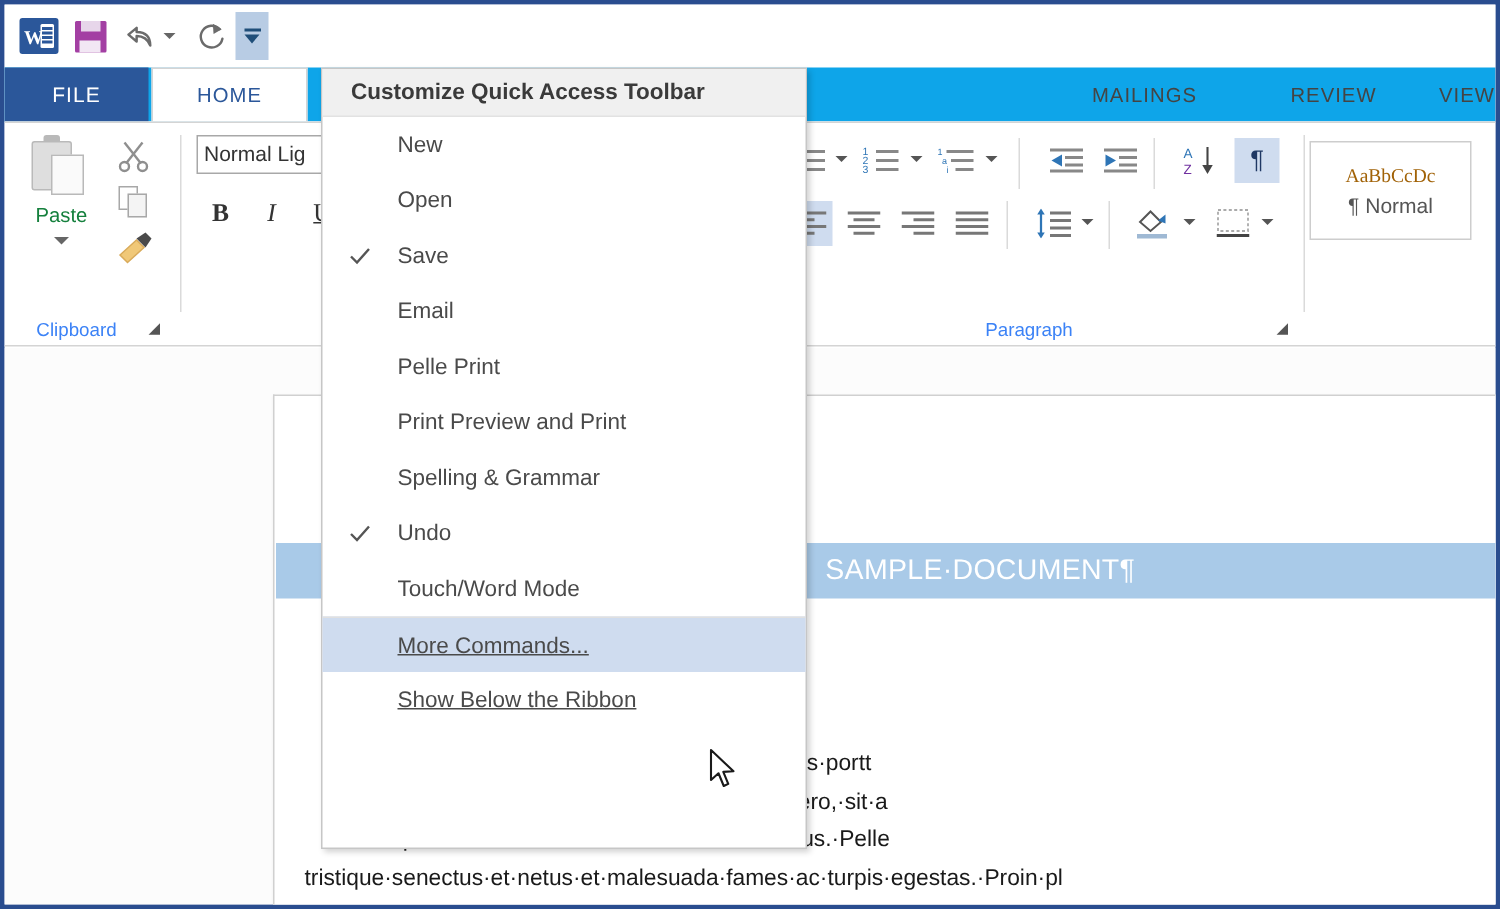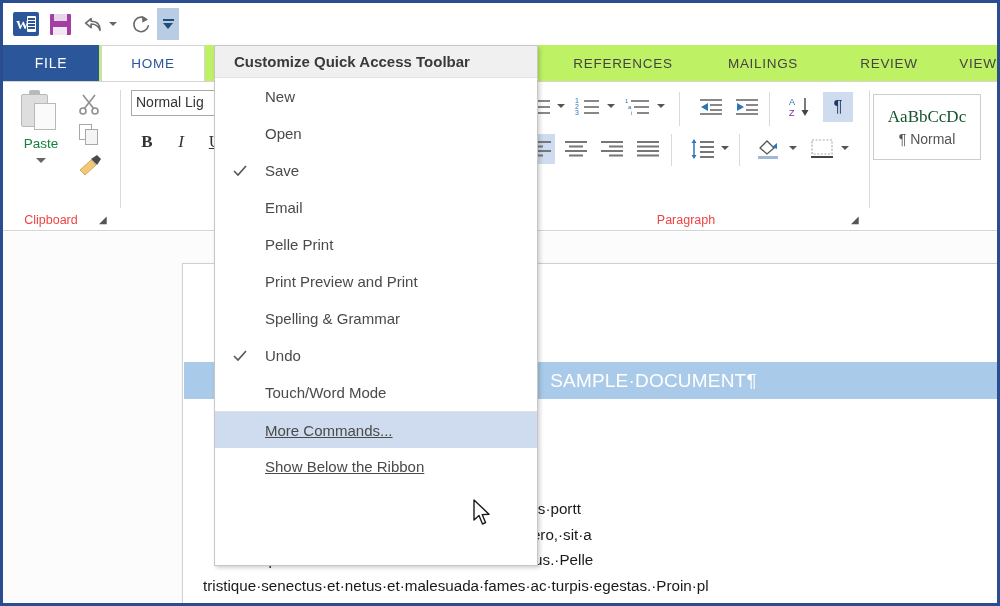--- a/index.html
+++ b/index.html
@@ -111,21 +111,21 @@
     width: 0; height: 0;
     border-left: 5.5px solid transparent;
     border-right: 5.5px solid transparent;
     border-top: 6px solid #1f4e79;
   }
 
   
   .tabbar {
     position: absolute; left: 0; top: 42px;
     width: 994px; height: 36px;
-    background: #bef264;
+    background: #0ea5e9;
   }
   .tab {
     position: absolute; top: 0; height: 36px;
     display: flex; align-items: center; justify-content: center;
     font-size: 13.5px; color: #444;
     letter-spacing: 0.7px;
   }
   .tab.file {
     background: #2b579a; color: #ffffff;
     left: 0; width: 96px;
@@ -151,21 +151,21 @@
   .ribbon {
     position: absolute; left: 0; top: 78px;
     width: 994px; height: 150px;
     background: #ffffff;
     border-top: 1px solid #d4d4d4;
     border-bottom: 1px solid #d4d4d4;
   }
 
   .grp-label {
     position: absolute; bottom: 3px;
-    font-size: 12.5px; color: #ef4444;
+    font-size: 12.5px; color: #3b82f6;
     text-align: center;
   }
   .grp-divider {
     position: absolute; top: 8px; width: 1px; height: 118px;
     background: #dadada;
   }
   .dialog-launcher {
     position: absolute; bottom: 5px;
     width: 11px; height: 11px;
     font-size: 10px; color: #555;
@@ -259,21 +259,21 @@
   
   .styles-grp { position: absolute; left: 868px; top: 0; width: 130px; height: 148px; }
   .style-card {
     position: absolute; left: 2px; top: 12px;
     width: 108px; height: 66px;
     border: 1px solid #cdcdcd; background: #fff;
     display: flex; flex-direction: column;
     align-items: center; justify-content: center;
   }
   .style-aabb {
-    font-size: 17px; color: #14532d;
+    font-size: 13px; color: #a16207;
     font-family: "Liberation Serif", serif;
     margin-bottom: 4px;
     white-space: nowrap;
   }
   .style-name {
     font-size: 14px; color: #555;
     white-space: nowrap;
   }
 
   
@@ -397,21 +397,20 @@
     </div>
 
   </div>
 
   <div class="tabbar">
     <div class="tab file">FILE</div>
     <div class="tab home">HOME</div>
     <div class="tab t-insert">INSERT</div>
     <div class="tab t-design">DESIGN</div>
     <div class="tab t-layout">T</div>
-    <div class="tab t-refs">REFERENCES</div>
     <div class="tab t-mail">MAILINGS</div>
     <div class="tab t-review">REVIEW</div>
     <div class="tab t-view">VIEW</div>
   </div>
 
   <div class="ribbon">
 
     <div class="clipboard-grp">
       <div class="paste-icon">
         <span class="clip-clip"></span>

